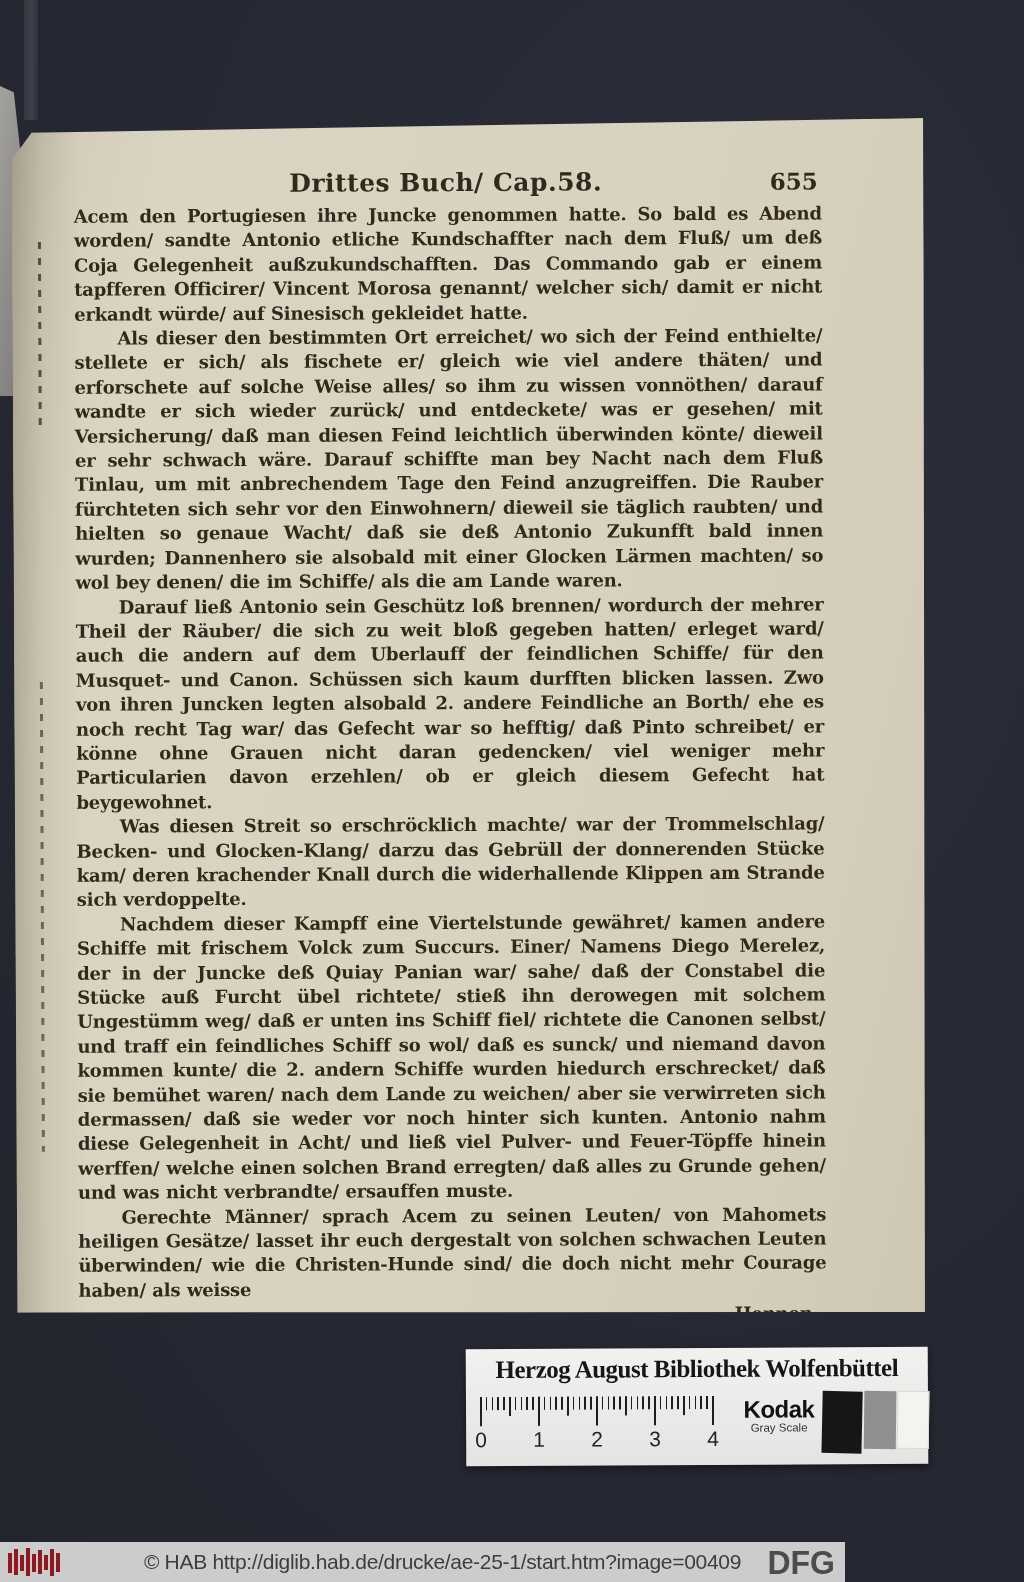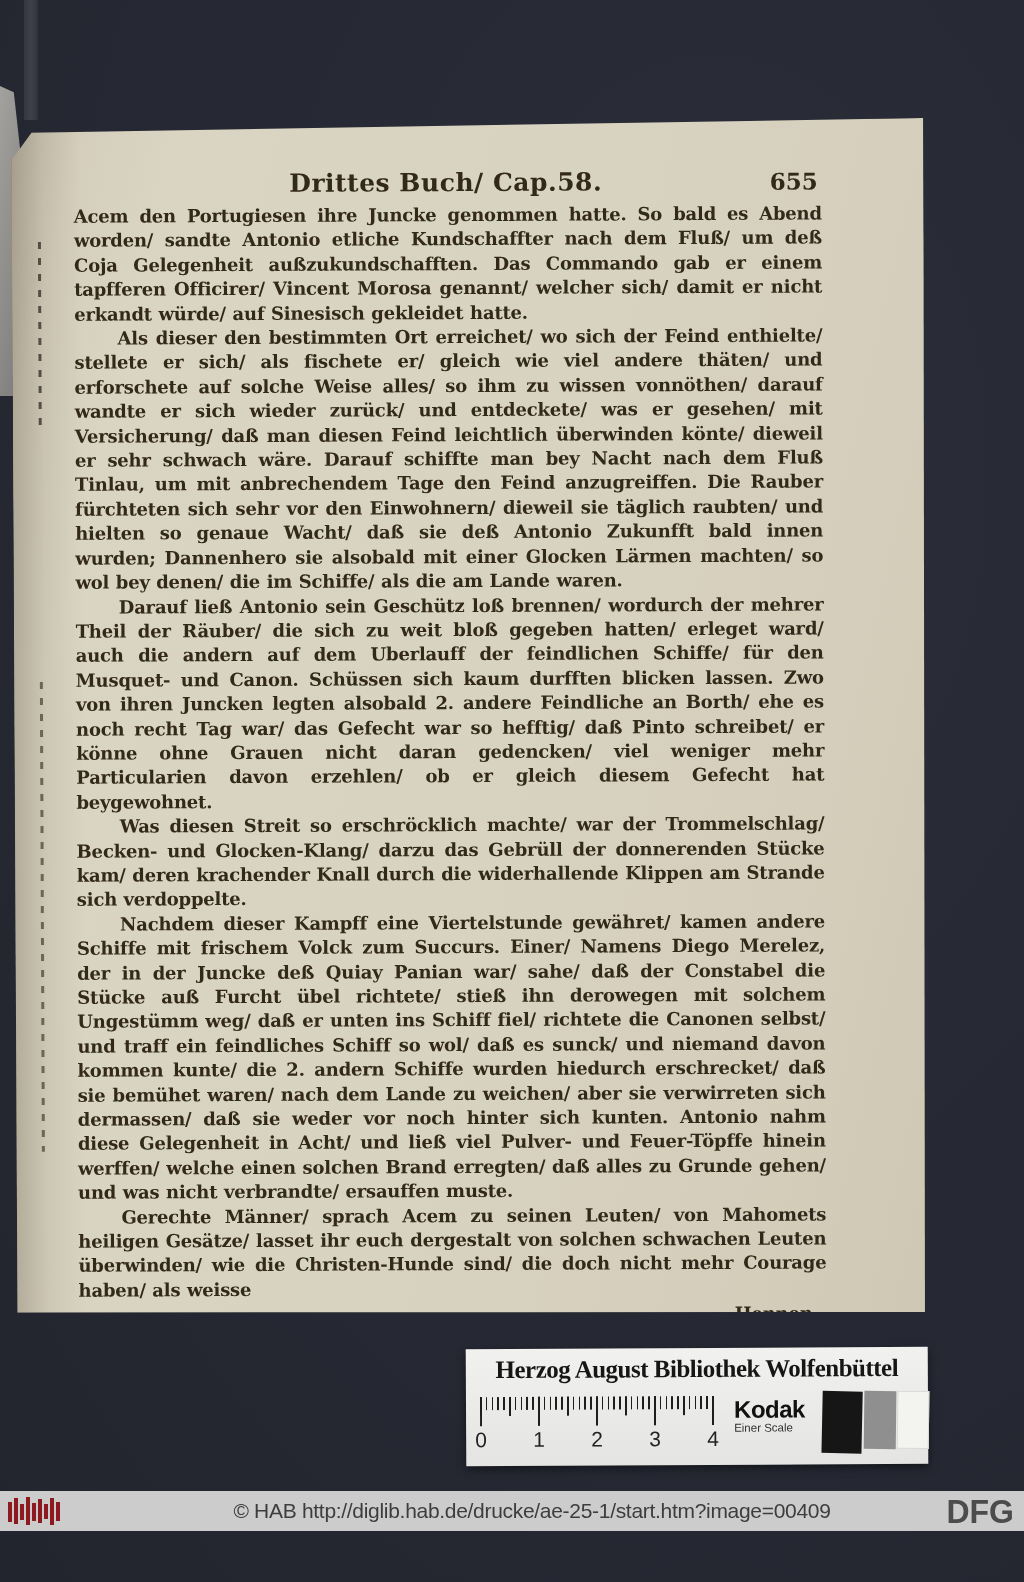--- a/index.html
+++ b/index.html
@@ -67,31 +67,31 @@
   .ruler{position:absolute;left:14px;top:48px;width:240px;height:58px;}
   .ticks-minor{position:absolute;left:0;top:0;width:234px;height:13px;
     background:repeating-linear-gradient(90deg,#1e1e1e 0 1.6px,transparent 1.6px 5.8px);}
   .ticks-med{position:absolute;left:0;top:0;width:234px;height:19px;
     background:repeating-linear-gradient(90deg,#1e1e1e 0 1.8px,transparent 1.8px 29px);}
   .ticks-major{position:absolute;left:0;top:0;width:234px;height:29px;
     background:repeating-linear-gradient(90deg,#1e1e1e 0 2.2px,transparent 2.2px 58px);}
   .ruler-num{position:absolute;top:31px;font-size:21px;color:#222;
     font-family:"Liberation Sans",sans-serif;width:20px;text-align:center;}
   .rn0{left:-9px;}.rn1{left:49px;}.rn2{left:107px;}.rn3{left:165px;}.rn4{left:223px;}
-  .kodak{position:absolute;left:268px;top:48px;width:90px;text-align:left;color:#111;}
+  .kodak{position:absolute;left:268px;top:48px;width:90px;text-align:center;color:#111;}
   .kodak-name{font-size:24px;font-weight:700;letter-spacing:-0.5px;}
   .kodak-sub{font-size:11.5px;color:#333;margin-top:-2px;}
   .patches{position:absolute;left:356px;top:44px;height:64px;}
   .patch{position:absolute;top:0;}
   .patch-black{left:0;width:40px;height:62px;background:#161616;transform:rotate(1.5deg);}
   .patch-gray{left:42px;width:32px;height:58px;background:#8f8f8f;transform:rotate(1deg);}
   .patch-white{left:75px;width:30px;height:56px;background:#f3f3f0;border:1px solid #d9d9d6;transform:rotate(1deg);}
   
   .footer{
-    position:absolute;left:0;top:1491px;width:1024px;height:40px;
+    position:absolute;left:0;top:1542px;width:845px;height:40px;
     background:#cccccc;display:flex;align-items:center;
   }
   .hab-logo{position:absolute;left:8px;top:5px;width:58px;height:30px;}
   .hab-logo span{position:absolute;width:3.5px;background:#8d1a20;}
   .hab-logo span:nth-child(1){left:0;top:6px;height:20px;}
   .hab-logo span:nth-child(2){left:6px;top:2px;height:26px;}
   .hab-logo span:nth-child(3){left:12px;top:8px;height:16px;}
   .hab-logo span:nth-child(4){left:18px;top:1px;height:28px;}
   .hab-logo span:nth-child(5){left:24px;top:7px;height:18px;}
   .hab-logo span:nth-child(6){left:30px;top:3px;height:24px;}
@@ -145,21 +145,21 @@
     <div class="ticks-med"></div>
     <div class="ticks-major"></div>
     <span class="ruler-num rn0">0</span>
     <span class="ruler-num rn1">1</span>
     <span class="ruler-num rn2">2</span>
     <span class="ruler-num rn3">3</span>
     <span class="ruler-num rn4">4</span>
   </div>
   <div class="kodak">
     <div class="kodak-name">Kodak</div>
-    <div class="kodak-sub">Einer Scale</div>
+    <div class="kodak-sub">Gray Scale</div>
   </div>
   <div class="patches">
     <div class="patch patch-black"></div>
     <div class="patch patch-gray"></div>
     <div class="patch patch-white"></div>
   </div>
 </div>
 
 <div class="footer">
   <div class="hab-logo">

